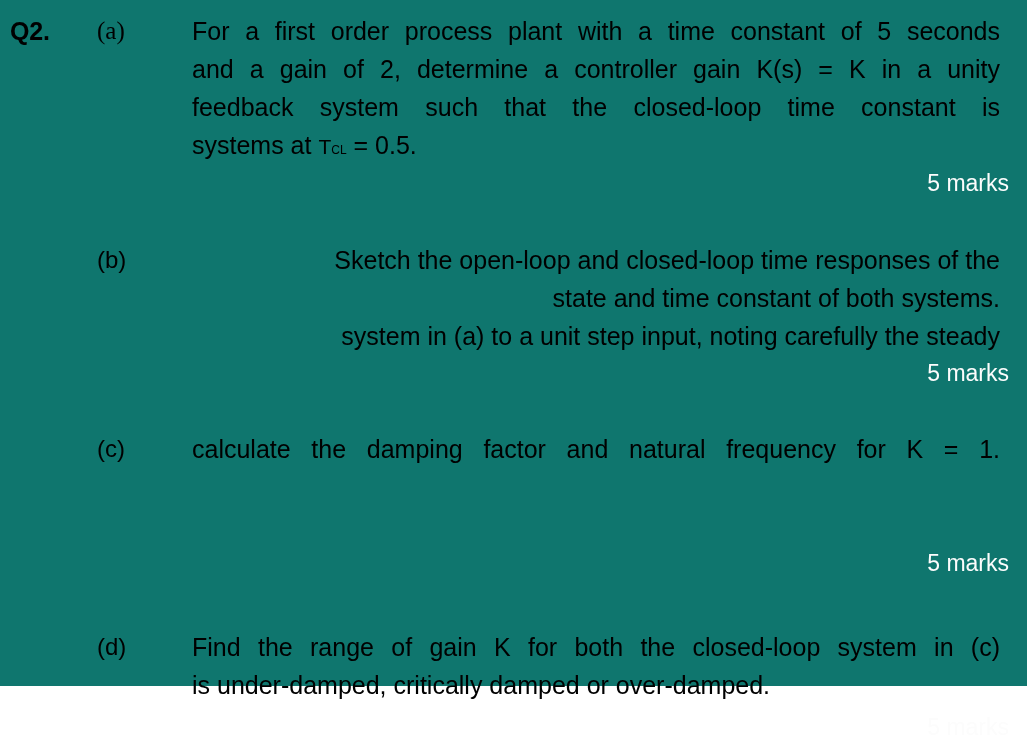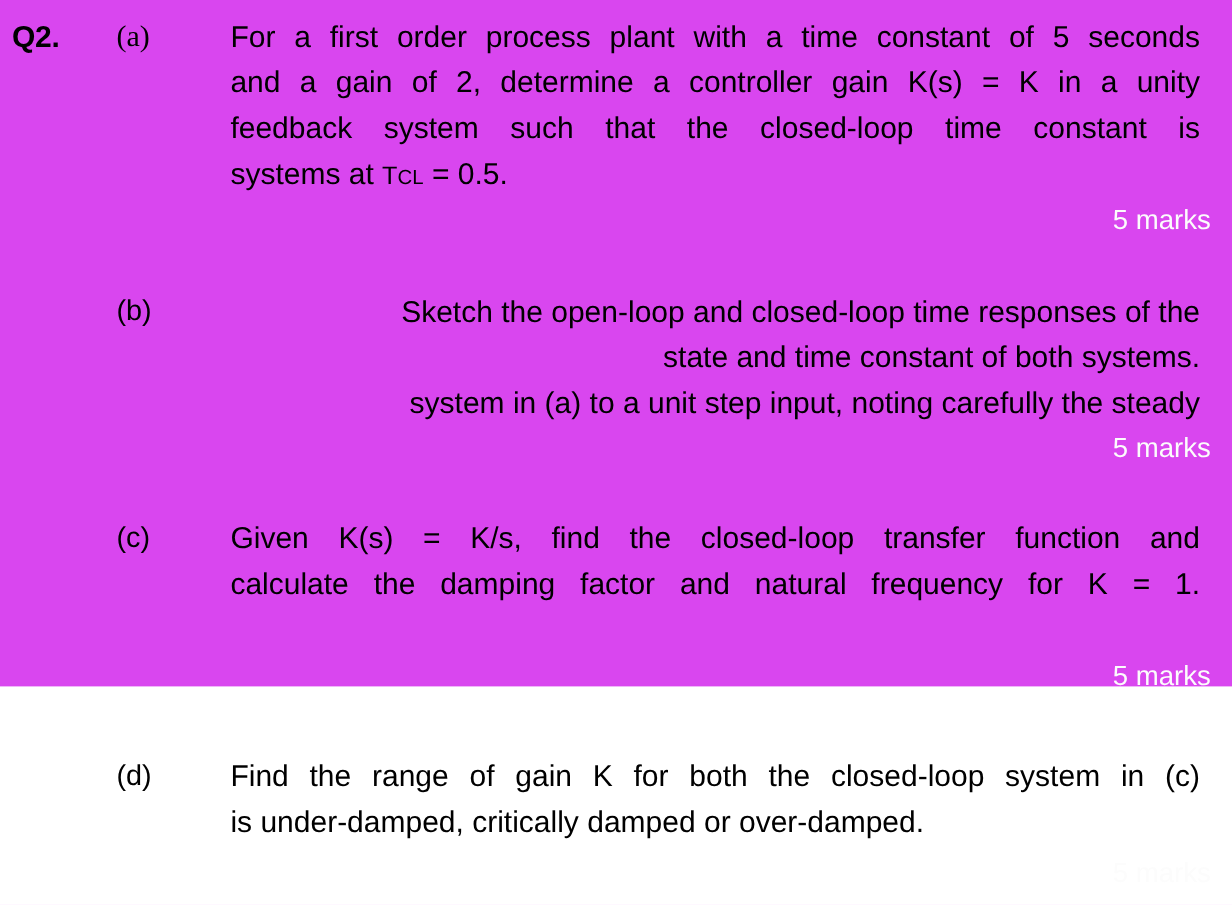--- a/index.html
+++ b/index.html
@@ -13,22 +13,22 @@
     height: 754px;
     font-family: "Liberation Sans", sans-serif;
     color: #000000;
     -webkit-font-smoothing: antialiased;
     overflow: hidden;
   }
 
   .page {
     position: relative;
     width: 1027px;
-    height: 572px;
-    background: #d946ef;
+    height: 686px;
+    background: #0f766e;
   }
 
   
   .qrow {
     position: absolute;
     left: 0;
     width: 1027px;
   }
 
   .qnum {
@@ -83,21 +83,21 @@
 
   
   .tau-cl {
     font-variant: normal;
     white-space: nowrap;
   }
   .tau-cl .t {
     font-size: 21px;
   }
   .tau-cl .cl {
-    font-size: 17px;
+    font-size: 12px;
   }
 
   
   .marks {
     position: absolute;
     right: 18px;
     font-size: 23px;
     line-height: 30px;
     color: #fcfcfc;
     white-space: nowrap;
@@ -134,21 +134,20 @@
       <span class="ln">system in (a) to a unit step input, noting carefully the steady</span>
     </div>
   </div>
 
   <div class="marks" style="top:358px;">5 marks</div>
 
   <div class="qrow" style="top:430px;">
     <div class="plabel">(c)</div>
 
     <div class="ptext">
-      <span class="ln just">Given K(s) = K/s, find the closed-loop transfer function and</span>
       <span class="ln just">calculate the damping factor and natural frequency for K = 1.</span>
     </div>
   </div>
 
   <div class="marks" style="top:548px;">5 marks</div>
 
   <div class="qrow" style="top:628px;">
     <div class="plabel">(d)</div>
 
     <div class="ptext">

